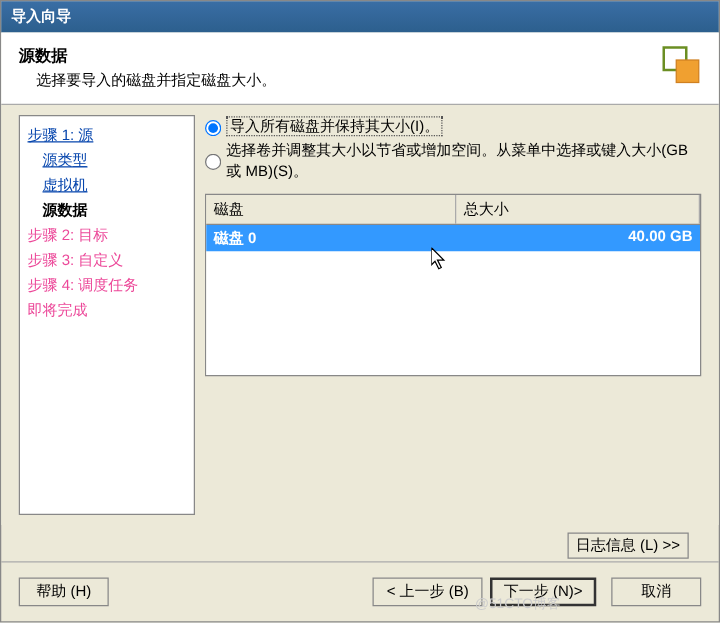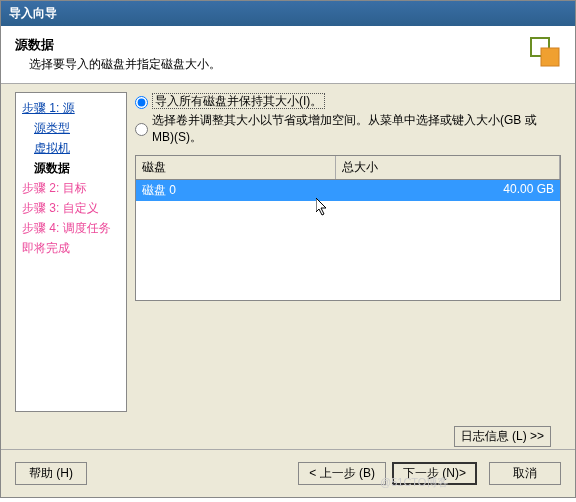--- a/index.html
+++ b/index.html
@@ -6,39 +6,39 @@
     body { font-family: "SimSun", "Microsoft YaHei", sans-serif; font-size: 12px; background: #fff; }
     .window { width: 576px; background: #ece9d8; border: 1px solid #888; }
     .titlebar { background: linear-gradient(#3a6ea5, #2c5f8d); color: #fff; padding: 4px 8px; font-size: 12px; font-weight: bold; }
     .header-section { background: #fff; padding: 10px 14px 10px 14px; border-bottom: 1px solid #aaa; display: flex; justify-content: space-between; align-items: flex-start; }
     .header-text { }
     .header-title { font-weight: bold; font-size: 13px; }
     .header-subtitle { font-size: 12px; margin-left: 14px; margin-top: 2px; }
     .header-icon { width: 32px; height: 32px; }
     .header-icon svg { width: 32px; height: 32px; }
     .content-area { background: #ece9d8; padding: 8px 14px; display: flex; gap: 8px; }
-    .sidebar { width: 112px; border: 1px solid #888; background: #fff; padding: 6px 4px; min-height: 320px; }
+    .sidebar { width: 141px; border: 1px solid #888; background: #fff; padding: 6px 4px; min-height: 320px; }
     .side-item { font-size: 12px; padding: 1px 2px; margin-bottom: 1px; }
     .side-link { color: #0645ad; text-decoration: underline; cursor: pointer; }
     .side-bold { font-weight: bold; }
     .side-gray { color: #ec4899; }
     .main-panel { flex: 1; }
     .radio-group { margin-bottom: 8px; }
     .radio-row { display: flex; align-items: center; gap: 4px; padding: 1px 0; }
     .radio-row input { margin-top: 1px; }
     .radio-row label { font-size: 12px; }
     .dotted-box { border: 1px dotted #555; padding: 0 2px; }
     .table-container { border: 1px solid #888; }
     .table-header { display: flex; background: #ece9d8; border-bottom: 1px solid #888; }
     .th { padding: 3px 6px; font-size: 12px; border-right: 1px solid #aaa; }
     .th1 { width: 200px; }
     .th2 { flex: 1; }
     .table-body { background: #fff; min-height: 120px; position:relative;}
     .tr { display: flex; background: #3399ff; color: #fff; }
-    .td { padding: 2px 6px; font-size: 12px; }
+    .td { padding: 2px 6px; font-size: 12px; font-weight: bold; }
     .td1 { width: 200px; }
     .td2 { flex: 1; text-align: right; }
     .cursor { position:absolute; left:180px; top:18px; font-size:16px; color:#000;}
     .log-row { padding: 6px 24px 2px 0; text-align: right; }
     .log-button { font-size: 12px; padding: 1px 6px; background: #ece9d8; border: 1px solid #888; }
     .separator { border-top: 1px solid #aaa; margin: 0 0 6px 0; }
     .button-bar { padding: 6px 14px 12px 14px; display: flex; align-items: center; }
     .btn { font-size: 12px; padding: 2px 10px; background: #ece9d8; border: 1px solid #888; min-width: 72px; }
     .btn-spacer { flex: 1; }
     .btn-gap { width: 6px; }

